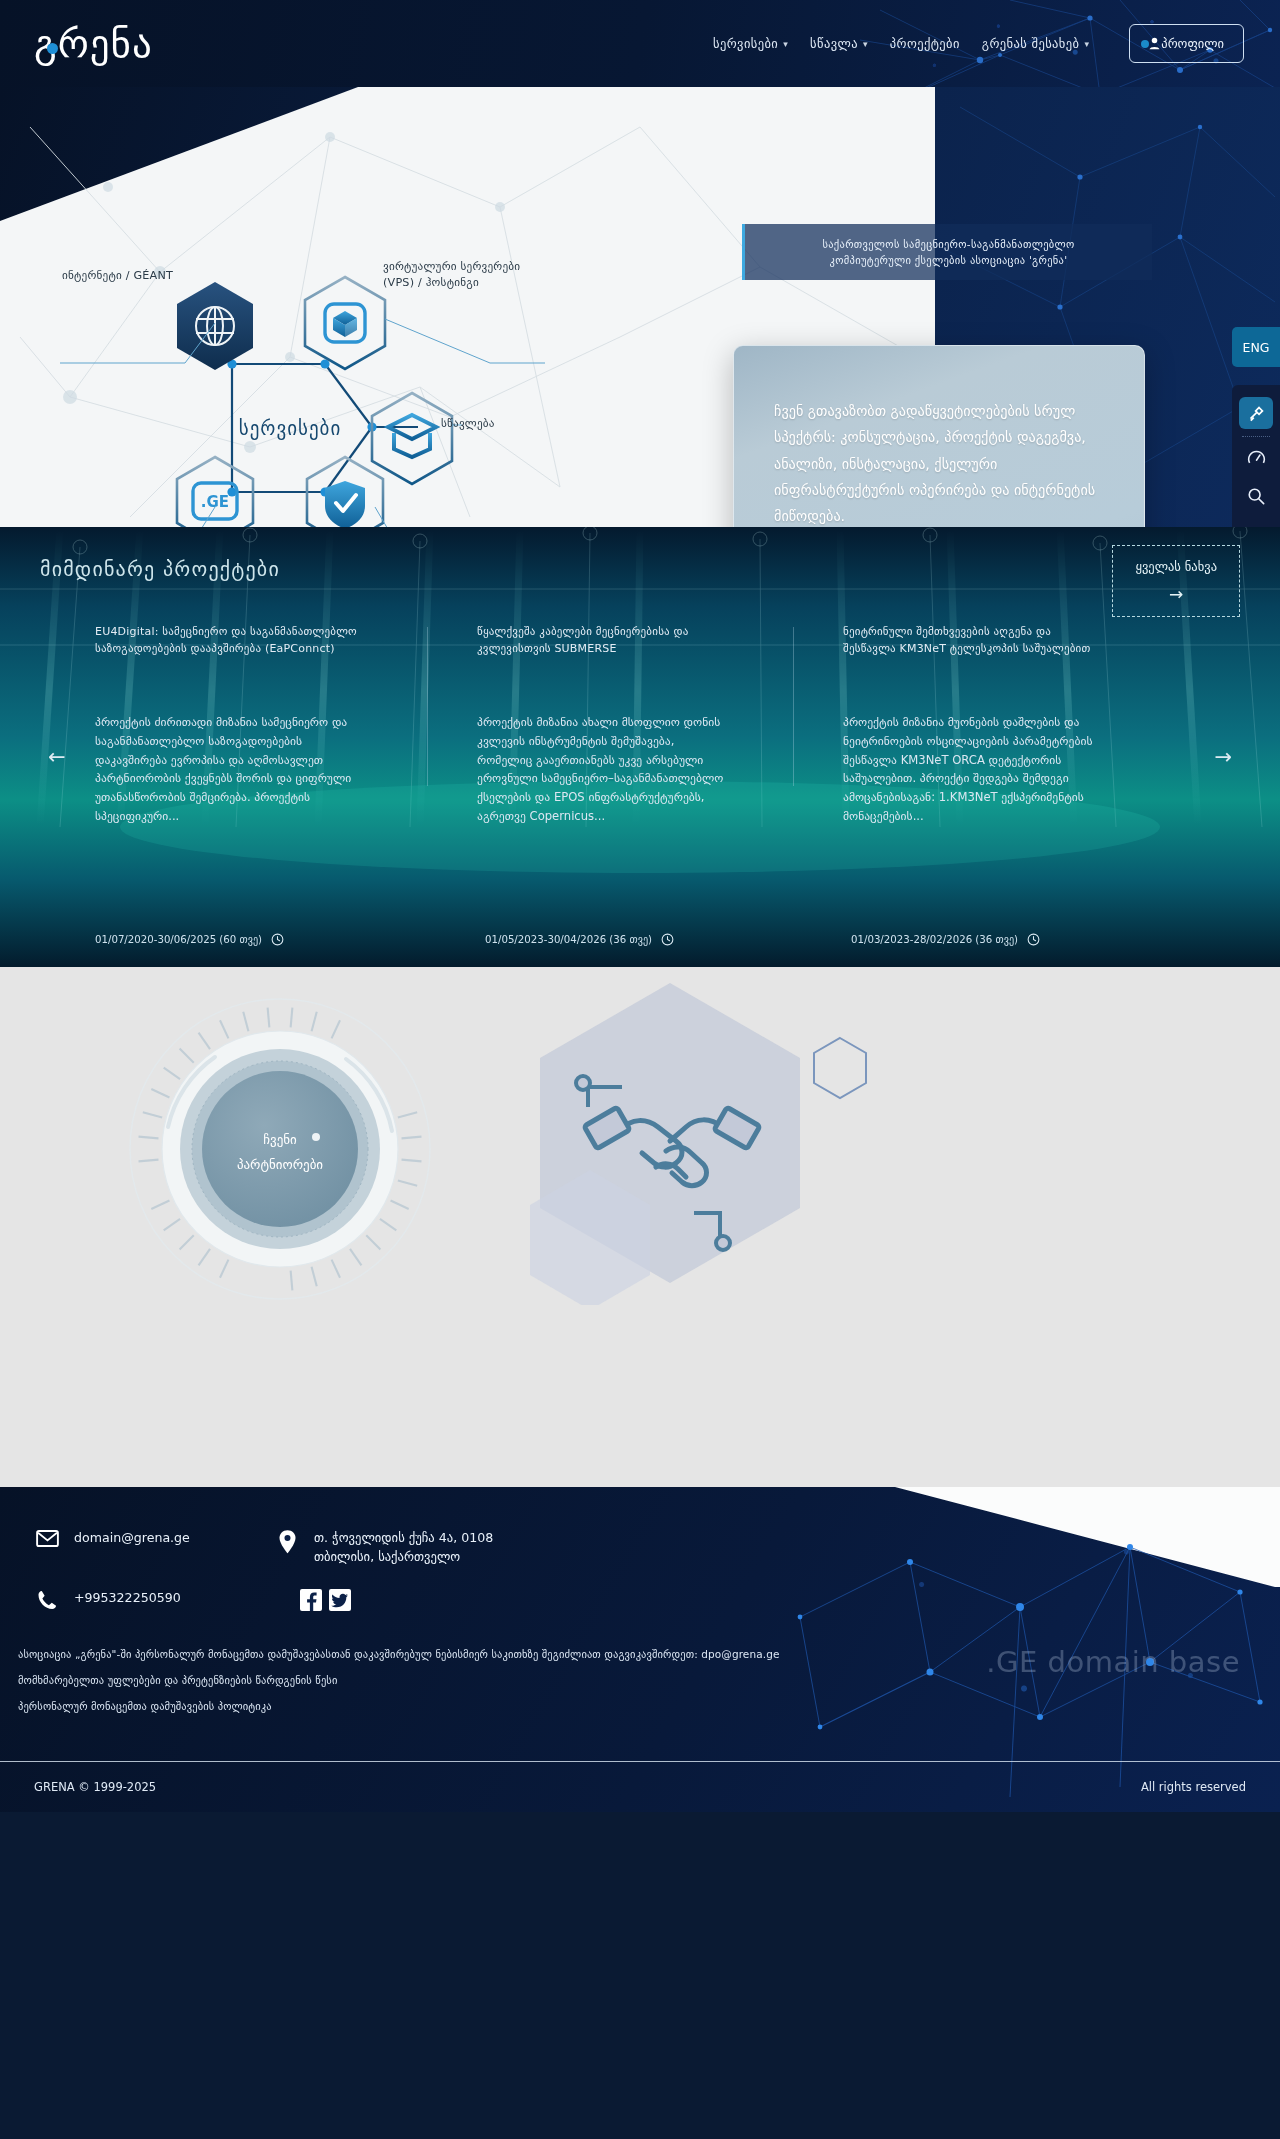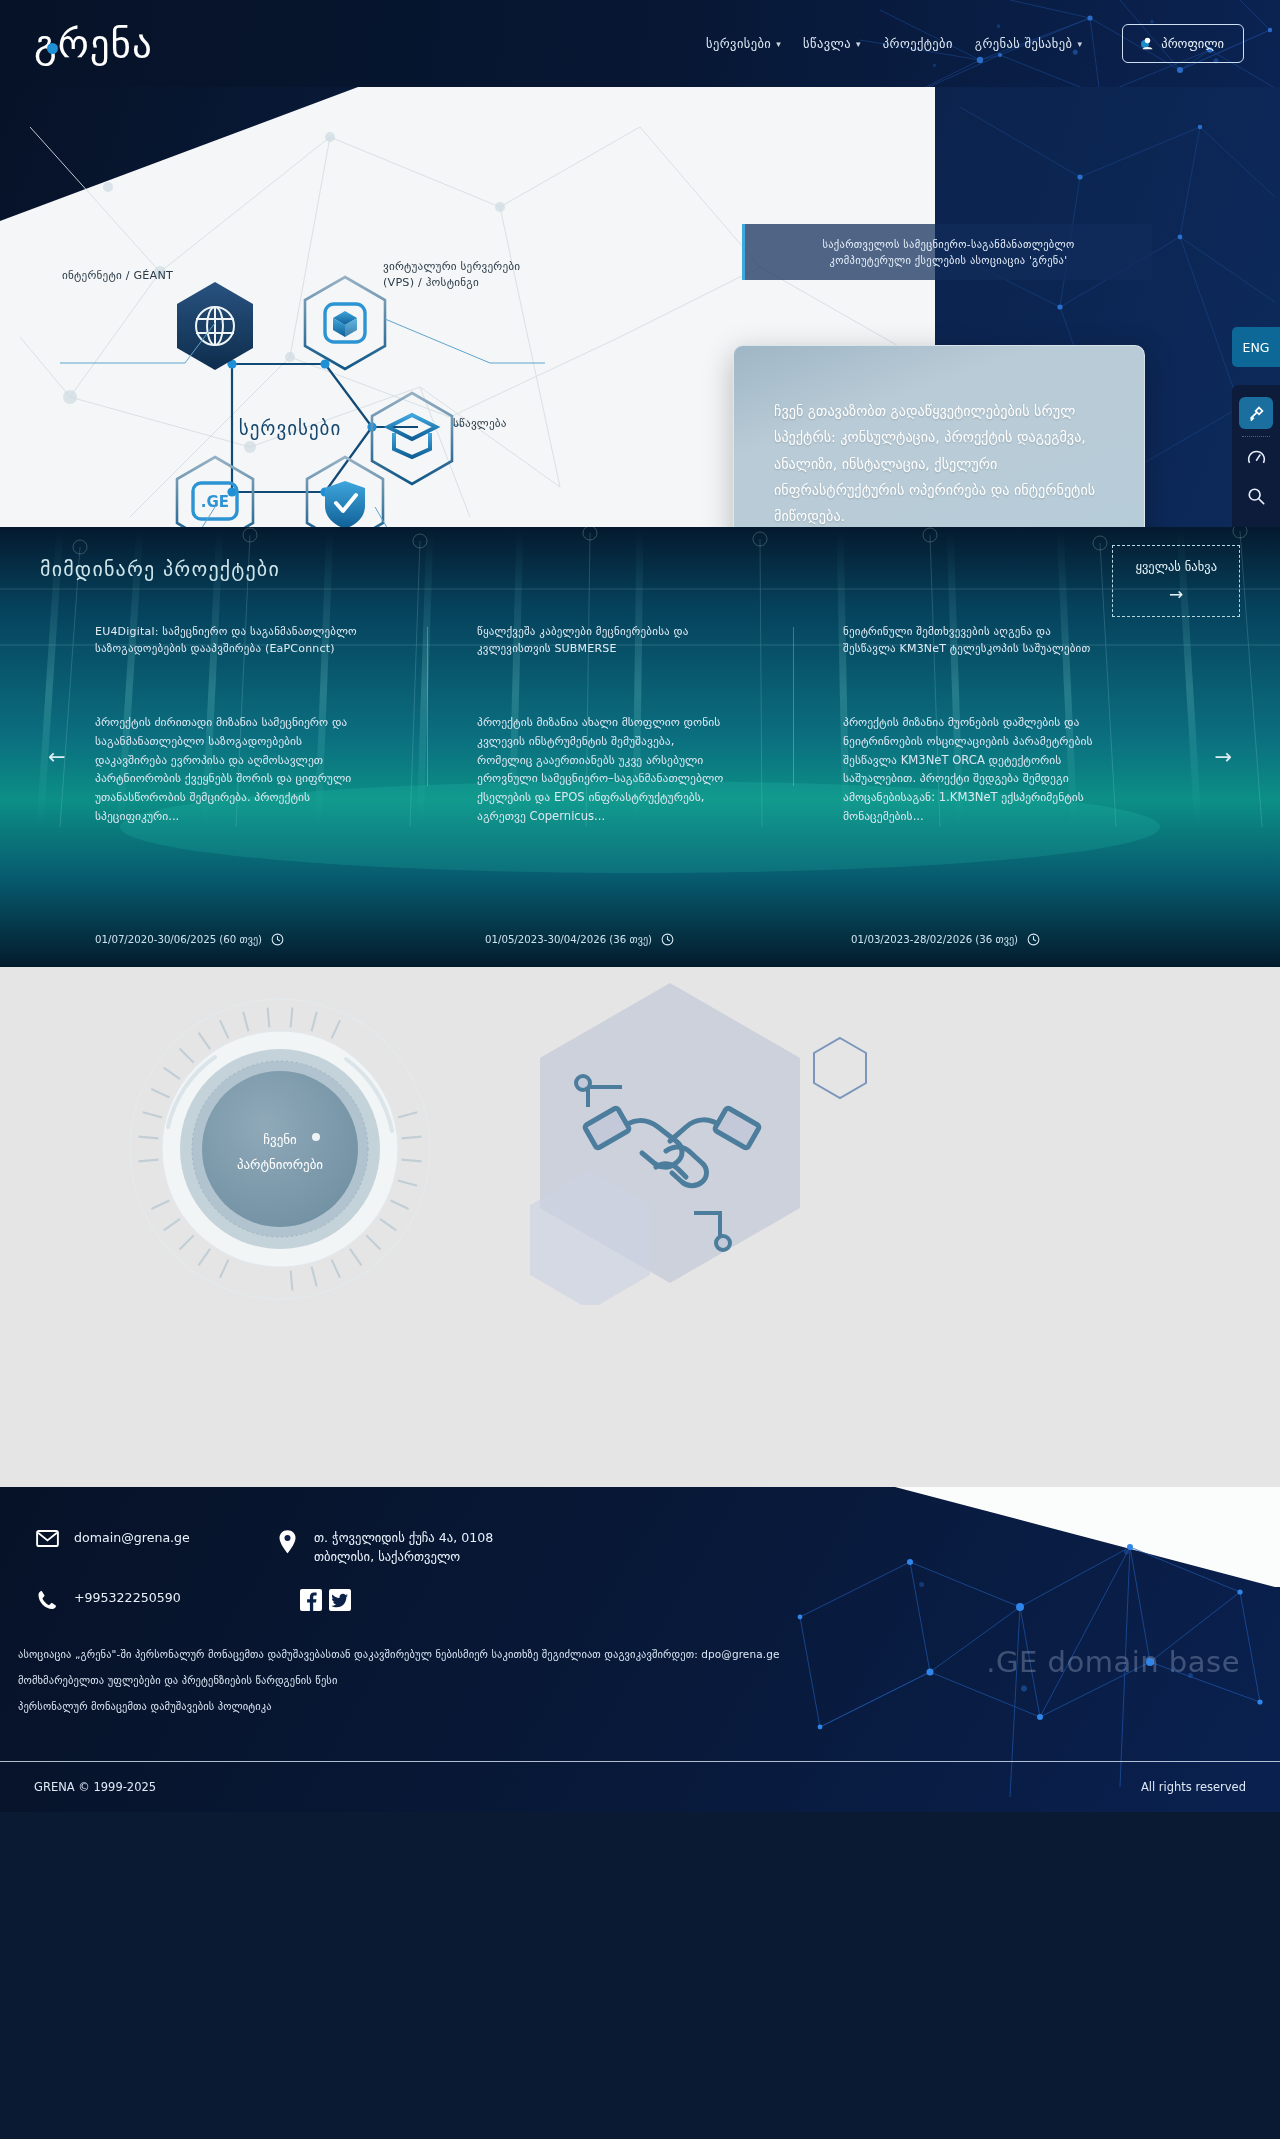--- a/index.html
+++ b/index.html
@@ -55,21 +55,21 @@
     display: flex; align-items: center; gap: 5px;
     cursor: pointer;
     white-space: nowrap;
   }
   .caret { font-size: 9px; opacity: .9; }
   .profile-btn {
     margin-left: 18px; margin-right: 36px;
     border: 1px solid #cfe0f2;
     border-radius: 6px;
     padding: 11px 19px;
-    display: flex; align-items: center; gap: 8px;
+    display: flex; align-items: center; gap: 1px;
     color: #eaf2fb; font-size: 12.5px;
     cursor: pointer;
     position: relative; z-index: 3;
   }
   .user-ico { width: 11px; height: 13px; display:block; }
 
   
   .hero {
     position: relative;
     height: 440px;
@@ -418,21 +418,21 @@
     </g>
 
     <text x="290" y="348" font-size="19" fill="#16486f" text-anchor="middle" font-family="DejaVu Sans, sans-serif" letter-spacing="1">სერვისები</text>
   </svg>
 
   <div class="dlabel" style="left:62px; top:181px;">ინტერნეტი / GÉANT</div>
   <div class="dlabel" style="left:383px; top:172px;">
     <div>ვირტუალური სერვერები</div>
     <div>(VPS) / ჰოსტინგი</div>
   </div>
-  <div class="dlabel" style="left:453px; top:329px;">სწავლება</div>
+  <div class="dlabel" style="left:441px; top:329px;">სწავლება</div>
 
   <div class="hero-banner">
     <div>საქართველოს სამეცნიერო-საგანმანათლებლო</div>
     <div>კომპიუტერული ქსელების ასოციაცია 'გრენა'</div>
   </div>
 
   <div class="hero-card">
     <div class="hero-card-text">ჩვენ გთავაზობთ გადაწყვეტილებების სრულ სპექტრს: კონსულტაცია, პროექტის დაგეგმვა, ანალიზი, ინსტალაცია, ქსელური ინფრასტრუქტურის ოპერირება და ინტერნეტის მიწოდება.</div>
 
   </div>

